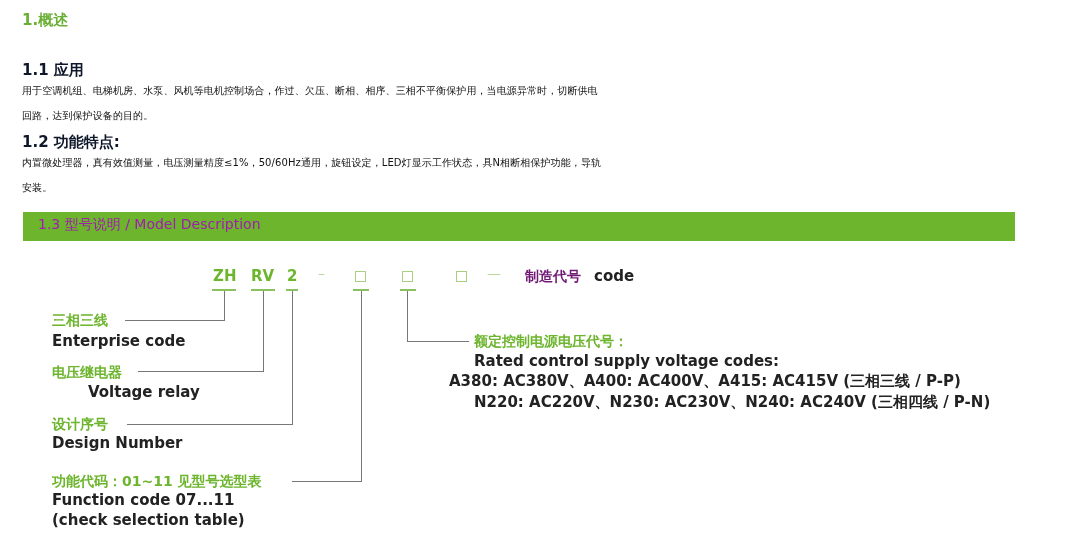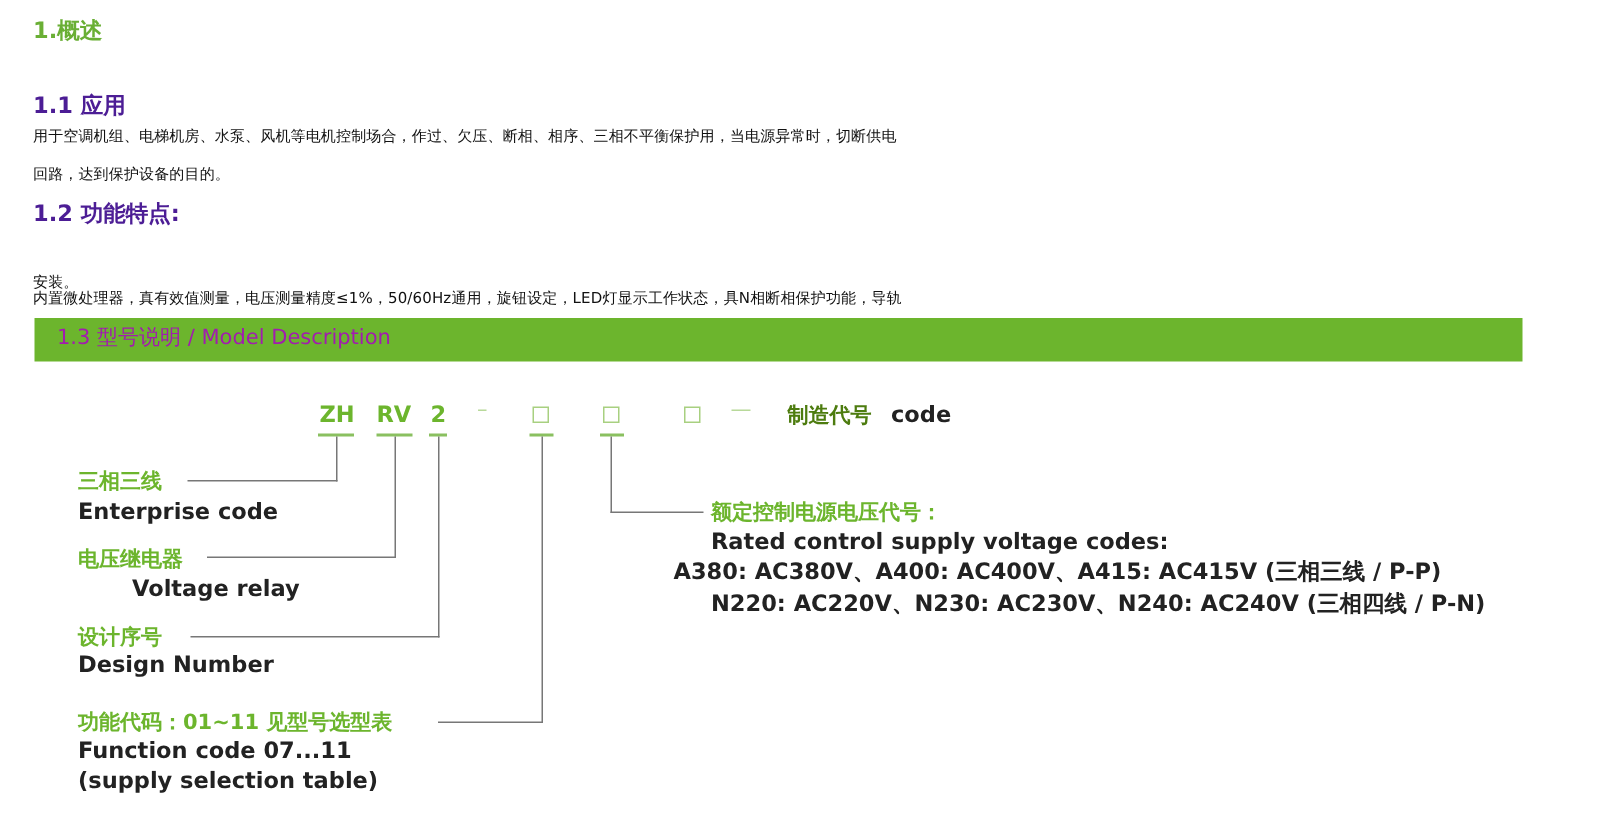--- a/index.html
+++ b/index.html
@@ -3,52 +3,52 @@
 <meta charset="utf-8">
 <style>
   html, body { margin: 0; padding: 0; background: #ffffff; }
   body {
     width: 1080px; height: 559px; position: relative; overflow: hidden;
     font-family: "DejaVu Sans", "Liberation Sans", sans-serif;
     color: #111;
   }
   .abs { position: absolute; white-space: nowrap; }
   .h1 { left: 22px; top: 11px; font-size: 15px; font-weight: bold; color: #6aaf35; }
-  .h2 { font-size: 15px; font-weight: bold; color: #4c1d95; left: 22px; }
+  .h2 { font-size: 15px; font-weight: bold; color: #0f172a; left: 22px; }
   .p  { font-size: 10px; color: #111; left: 22px; letter-spacing: 0.1px; }
   .band {
     left: 23px; top: 212px; width: 992px; height: 29px; background: #6cb52d;
   }
   .band-text {
     left: 38px; top: 216px; font-size: 14px; color: #a21caf; font-weight: normal;
   }
   .code-part { font-size: 15px; font-weight: bold; color: #6cb52d; top: 267px; }
   .code-sep { font-size: 14px; color: #b8d99a; top: 267px; }
   .box {
     width: 11px; height: 11px; border: 1.5px solid #a8d080; top: 271px; box-sizing: border-box;
   }
   .uline { height: 2px; background: #8ac060; top: 289px; }
-  .code-label-cn { font-size: 14px; font-weight: bold; color: #4d7c0f; left: 525px; top: 268px; }
+  .code-label-cn { font-size: 14px; font-weight: bold; color: #701a75; left: 525px; top: 268px; }
   .code-label-en { font-size: 15px; font-weight: bold; color: #222; left: 594px; top: 267px; }
   .lbl-cn { font-size: 14px; color: #6cb52d; font-weight: bold; }
   .lbl-en { font-size: 15px; color: #222; font-weight: bold; }
   .vl { width: 1px; background: #777; }
   .hl { height: 1px; background: #777; }
 </style>
 </head>
 <body>
 
 <div class="abs h1">1.概述</div>
 
 <div class="abs h2" style="top:61px;">1.1 应用</div>
 <div class="abs p" style="top:84px;">用于空调机组、电梯机房、水泵、风机等电机控制场合，作过、欠压、断相、相序、三相不平衡保护用，当电源异常时，切断供电</div>
 <div class="abs p" style="top:109px;">回路，达到保护设备的目的。</div>
 
 <div class="abs h2" style="top:133px;">1.2 功能特点:</div>
-<div class="abs p" style="top:156px;margin-top:36px;">内置微处理器，真有效值测量，电压测量精度≤1%，50/60Hz通用，旋钮设定，LED灯显示工作状态，具N相断相保护功能，导轨</div>
+<div class="abs p" style="top:156px;">内置微处理器，真有效值测量，电压测量精度≤1%，50/60Hz通用，旋钮设定，LED灯显示工作状态，具N相断相保护功能，导轨</div>
 <div class="abs p" style="top:181px;">安装。</div>
 
 <div class="abs band"></div>
 <div class="abs band-text">1.3 型号说明 / Model Description</div>
 
 <div>
 
   <div class="abs code-part" style="left:213px;">ZH</div>
   <div class="abs code-part" style="left:251px;">RV</div>
   <div class="abs code-part" style="left:287px;">2</div>
@@ -85,19 +85,19 @@
   <div class="abs lbl-en" style="left:52px; top:332px;">Enterprise code</div>
 
   <div class="abs lbl-cn" style="left:52px; top:364px;">电压继电器</div>
   <div class="abs lbl-en" style="left:52px; top:383px;margin-left:36px;">Voltage relay</div>
 
   <div class="abs lbl-cn" style="left:52px; top:416px;font-family:Liberation Mono, monospace;">设计序号</div>
   <div class="abs lbl-en" style="left:52px; top:434px;">Design Number</div>
 
   <div class="abs lbl-cn" style="left:52px; top:473px;">功能代码：01~11 见型号选型表</div>
   <div class="abs lbl-en" style="left:52px; top:491px;">Function code 07...11</div>
-  <div class="abs lbl-en" style="left:52px; top:511px;">(supply selection table)</div>
+  <div class="abs lbl-en" style="left:52px; top:511px;">(check selection table)</div>
 
   <div class="abs lbl-cn" style="left:474px; top:333px;">额定控制电源电压代号：</div>
   <div class="abs lbl-en" style="left:474px; top:352px;">Rated control supply voltage codes:</div>
   <div class="abs lbl-en" style="left:449px; top:372px;">A380: AC380V、A400: AC400V、A415: AC415V (三相三线 / P-P)</div>
   <div class="abs lbl-en" style="left:474px; top:393px;">N220: AC220V、N230: AC230V、N240: AC240V (三相四线 / P-N)</div>
 </div>
 
 </body></html>

